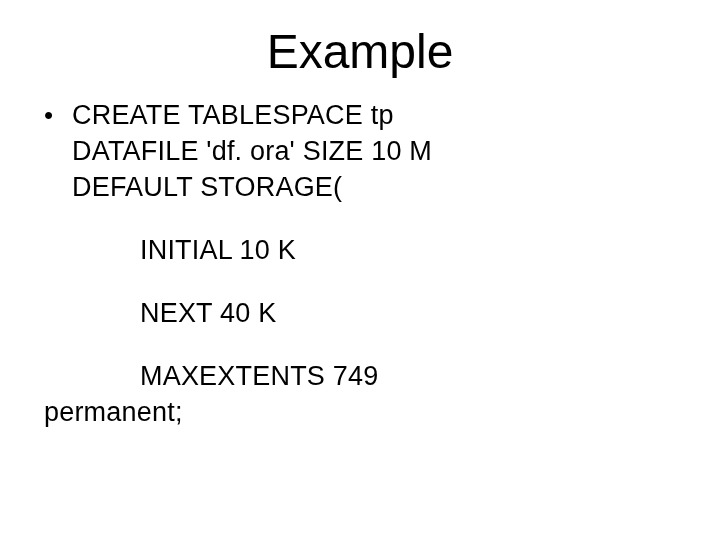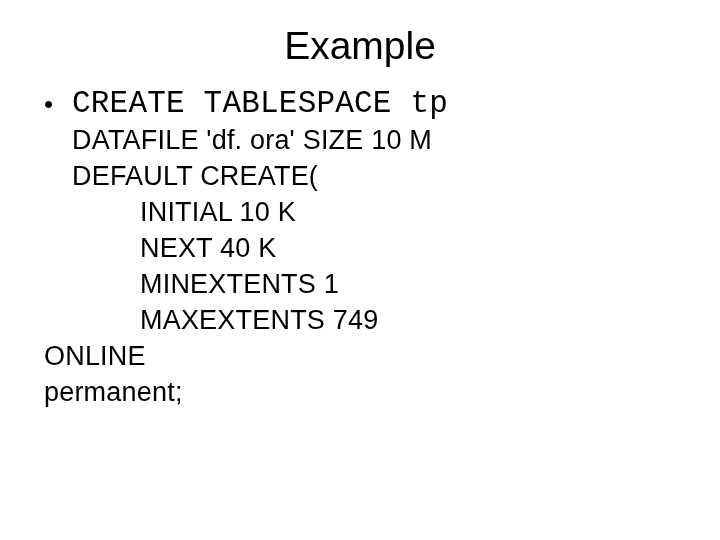--- a/index.html
+++ b/index.html
@@ -10,69 +10,67 @@
     body {
       width: 720px;
       height: 540px;
       background: #ffffff;
       font-family: Arial, Helvetica, sans-serif;
       color: #000000;
       position: relative;
     }
     .title {
       text-align: center;
-      font-size: 39px;
+      font-size: 48px;
       font-weight: normal;
       padding-top: 24px;
       padding-bottom: 18px;
     }
     .content {
       padding-left: 44px;
       padding-right: 44px;
     }
     .bullet-row {
       display: flex;
       align-items: flex-start;
     }
     .bullet {
       font-size: 26px;
       line-height: 36px;
       width: 28px;
       flex-shrink: 0;
       text-align: left;
     }
     .bullet-text {
-      font-size: 31px;
+      font-size: 27px;
       line-height: 36px;
       font-weight: normal;
       letter-spacing: 0.2px;
-      font-family: Liberation Mono, monospace;
     }
     .line {
       font-size: 27px;
       line-height: 36px;
       font-weight: normal;
       letter-spacing: 0.2px;
       padding-left: 28px;
     }
     .indent {
       padding-left: 96px;
+      margin-top: 27px;
     }
   </style>
 </head>
 <body>
 
 <div class="title">Example</div>
 
 <div class="content">
   <div class="bullet-row">
     <span class="bullet">•</span>
     <span class="bullet-text">CREATE TABLESPACE tp</span>
   </div>
   <div class="line">DATAFILE 'df. ora' SIZE 10 M</div>
-  <div class="line">DEFAULT CREATE(</div>
+  <div class="line">DEFAULT STORAGE(</div>
   <div class="line indent">INITIAL 10 K</div>
   <div class="line indent">NEXT 40 K</div>
-  <div class="line indent">MINEXTENTS 1</div>
   <div class="line indent">MAXEXTENTS 749</div>
-  <div class="line" style="padding-left:0;">ONLINE</div>
   <div class="line" style="padding-left:0;">permanent;</div>
 </div>
 
 </body></html>

